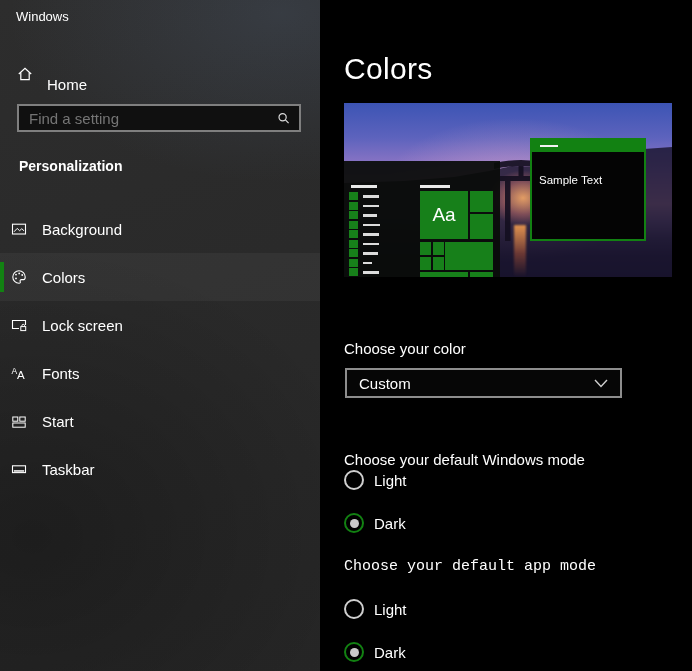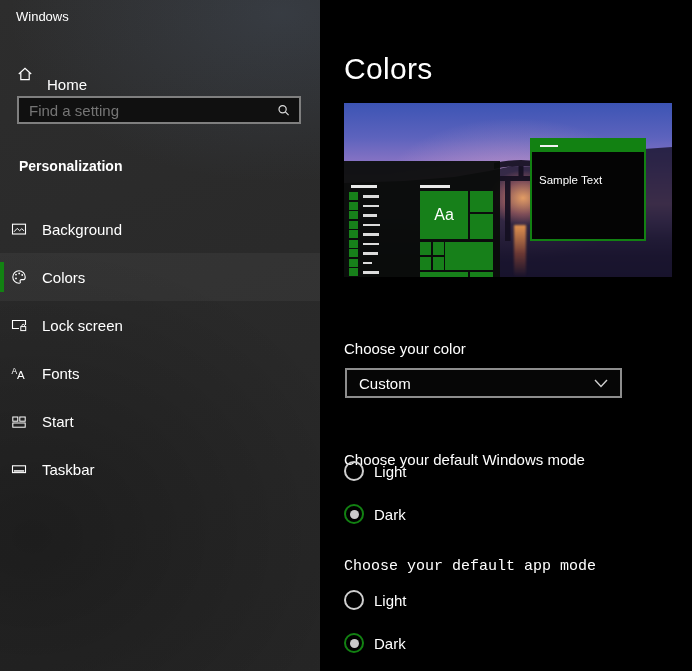--- a/index.html
+++ b/index.html
@@ -13,21 +13,21 @@
       radial-gradient(420px 260px at 88% 2%, rgba(95,115,145,0.22), transparent 65%),
       radial-gradient(500px 420px at 10% 80%, rgba(0,0,0,0.28), transparent 70%),
       linear-gradient(160deg,#2d2d2d 0%, #2a2a2a 45%, #262626 100%);
   }
   .app-title { position:absolute; left:16px; top:9px; font-size:13px; color:#fff; }
   .home-row { position:absolute; left:17px; top:62px; display:flex; align-items:center; gap:14px; height:24px; cursor:default; }
   .home-row .label { font-size:15px;margin-top:20px; }
   .icon16 { width:16px; height:16px; flex:0 0 16px; display:block; }
 
   .search-box {
-    position:absolute; left:17px; top:96px; width:284px; height:28px;
+    position:absolute; left:17px; top:104px; width:284px; height:28px;
     border:2px solid #7f7f7f; background:#101010; display:flex; align-items:center;gap:12px;
   }
   .search-box input {
     flex:1; background:transparent; border:none; outline:none; color:#d6d6d6;
     font-size:15px; padding:0 8px 0 10px; font-family:inherit;
   }
   .search-box .mag { width:15px; height:15px; margin-right:8px; flex:0 0 15px; }
 
   .section-heading { position:absolute; left:19px; top:158px; font-size:14px; font-weight:bold; }
 
@@ -56,36 +56,36 @@
   .torii { position:absolute; left:150px; top:52px; width:54px; height:86px; opacity:0.92; }
   .reflection { position:absolute; left:170px; top:122px; width:12px; height:52px;
     background:linear-gradient(180deg, rgba(255,165,80,0.85), rgba(255,120,60,0.35) 55%, transparent);
     filter:blur(1px); }
 
   .startmenu { position:absolute; left:0; top:58px; width:156px; height:116px; background:rgba(10,12,10,0.94); overflow:hidden; }
   .sm-line { position:absolute; background:#e9e9e9; height:3px; }
   .sm-sq { position:absolute; width:9px; height:8px; background:var(--tile); }
   .sm-row-line { position:absolute; height:2.5px; background:#dcdcdc; }
   .tile { position:absolute; background:var(--tile); }
-  .tile-aa { display:flex; align-items:center; justify-content:center; font-size:16px; color:#fff; }
+  .tile-aa { display:flex; align-items:center; justify-content:center; font-size:19px; color:#fff; }
 
   .sample-window { position:absolute; left:186px; top:35px; width:116px; height:103px;
     border:2px solid var(--accent); background:#040404; }
   .sample-titlebar { height:12px; background:var(--accent); position:relative; }
   .sample-titlebar::after { content:""; position:absolute; left:8px; top:4.5px; width:18px; height:2.5px; background:#f2f2f2; }
   .sample-body { padding:22px 7px; font-size:11.5px; color:#fff; }
 
   
   .field-label { position:absolute; left:24px; font-size:15px; color:#fff; white-space:nowrap; }
   .dropdown { position:absolute; left:25px; top:368px; width:277px; height:30px;
     border:2px solid #8d8d8d; background:#060606; display:flex; align-items:center;
     padding:0 12px; font-size:15px; color:#fff; cursor:default; }
   .dropdown .chev { margin-left:auto; width:14px; height:9px; }
 
-  .radio-row { position:absolute; left:24px; display:flex; align-items:center; gap:10px; height:22px; cursor:default; }
+  .radio-row { position:absolute; left:24px; display:flex; align-items:center; gap:10px; height:22px; cursor:default;margin-top:9px; }
   .radio { width:20px; height:20px; border-radius:50%; border:2px solid #cfcfcf; background:transparent; position:relative; flex:0 0 20px; }
   .radio.checked { border-color:var(--accent); }
   .radio.checked::after { content:""; position:absolute; left:3.5px; top:3.5px; width:9px; height:9px; border-radius:50%; background:#c9c9c9; }
   .radio-label { font-size:15px; color:#fff; }
 
   :root { --accent:#128112; --tile:#17801a; }
   svg { display:block; }
 </style>
 </head>
 <body>

